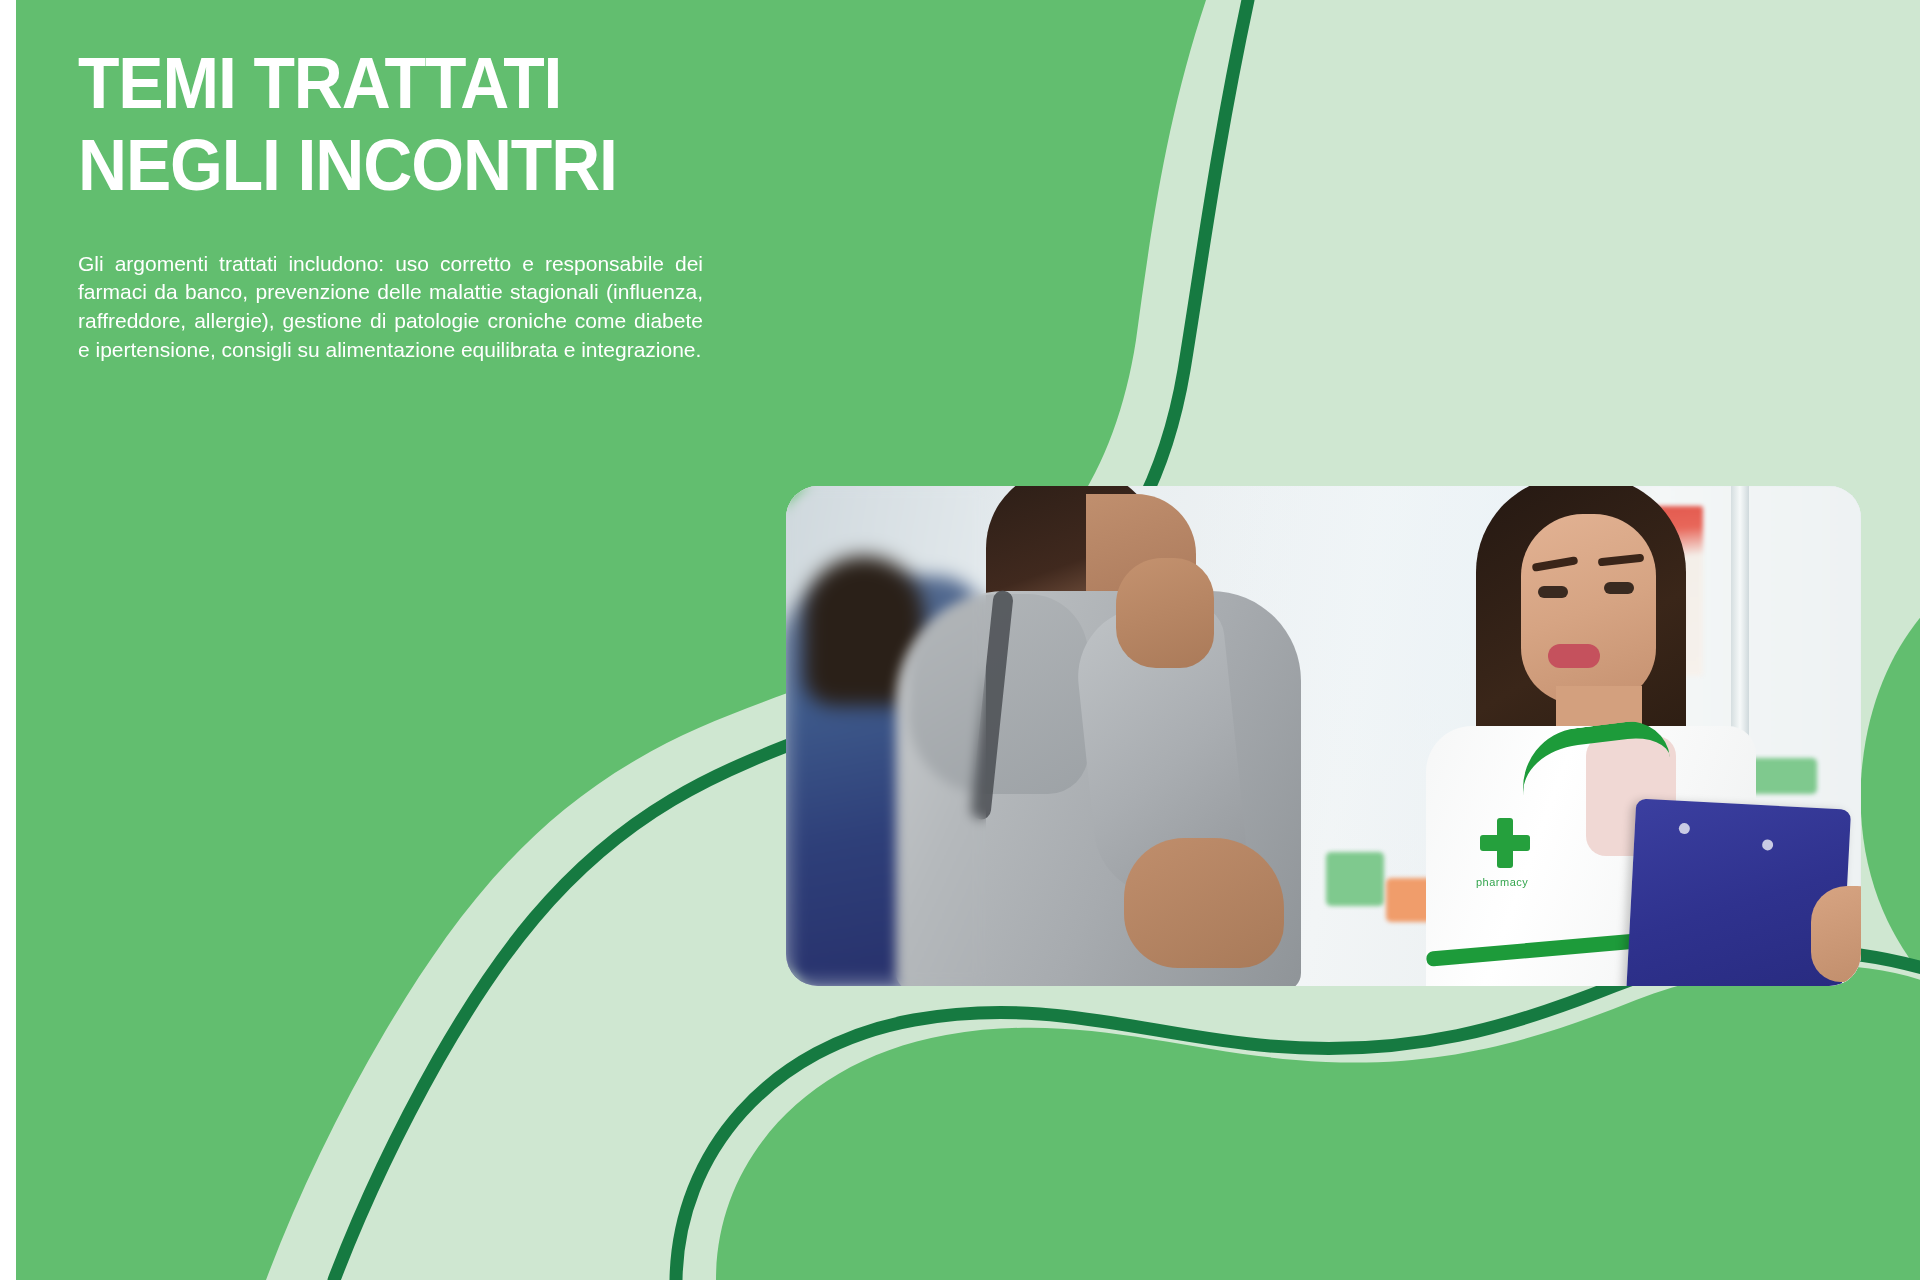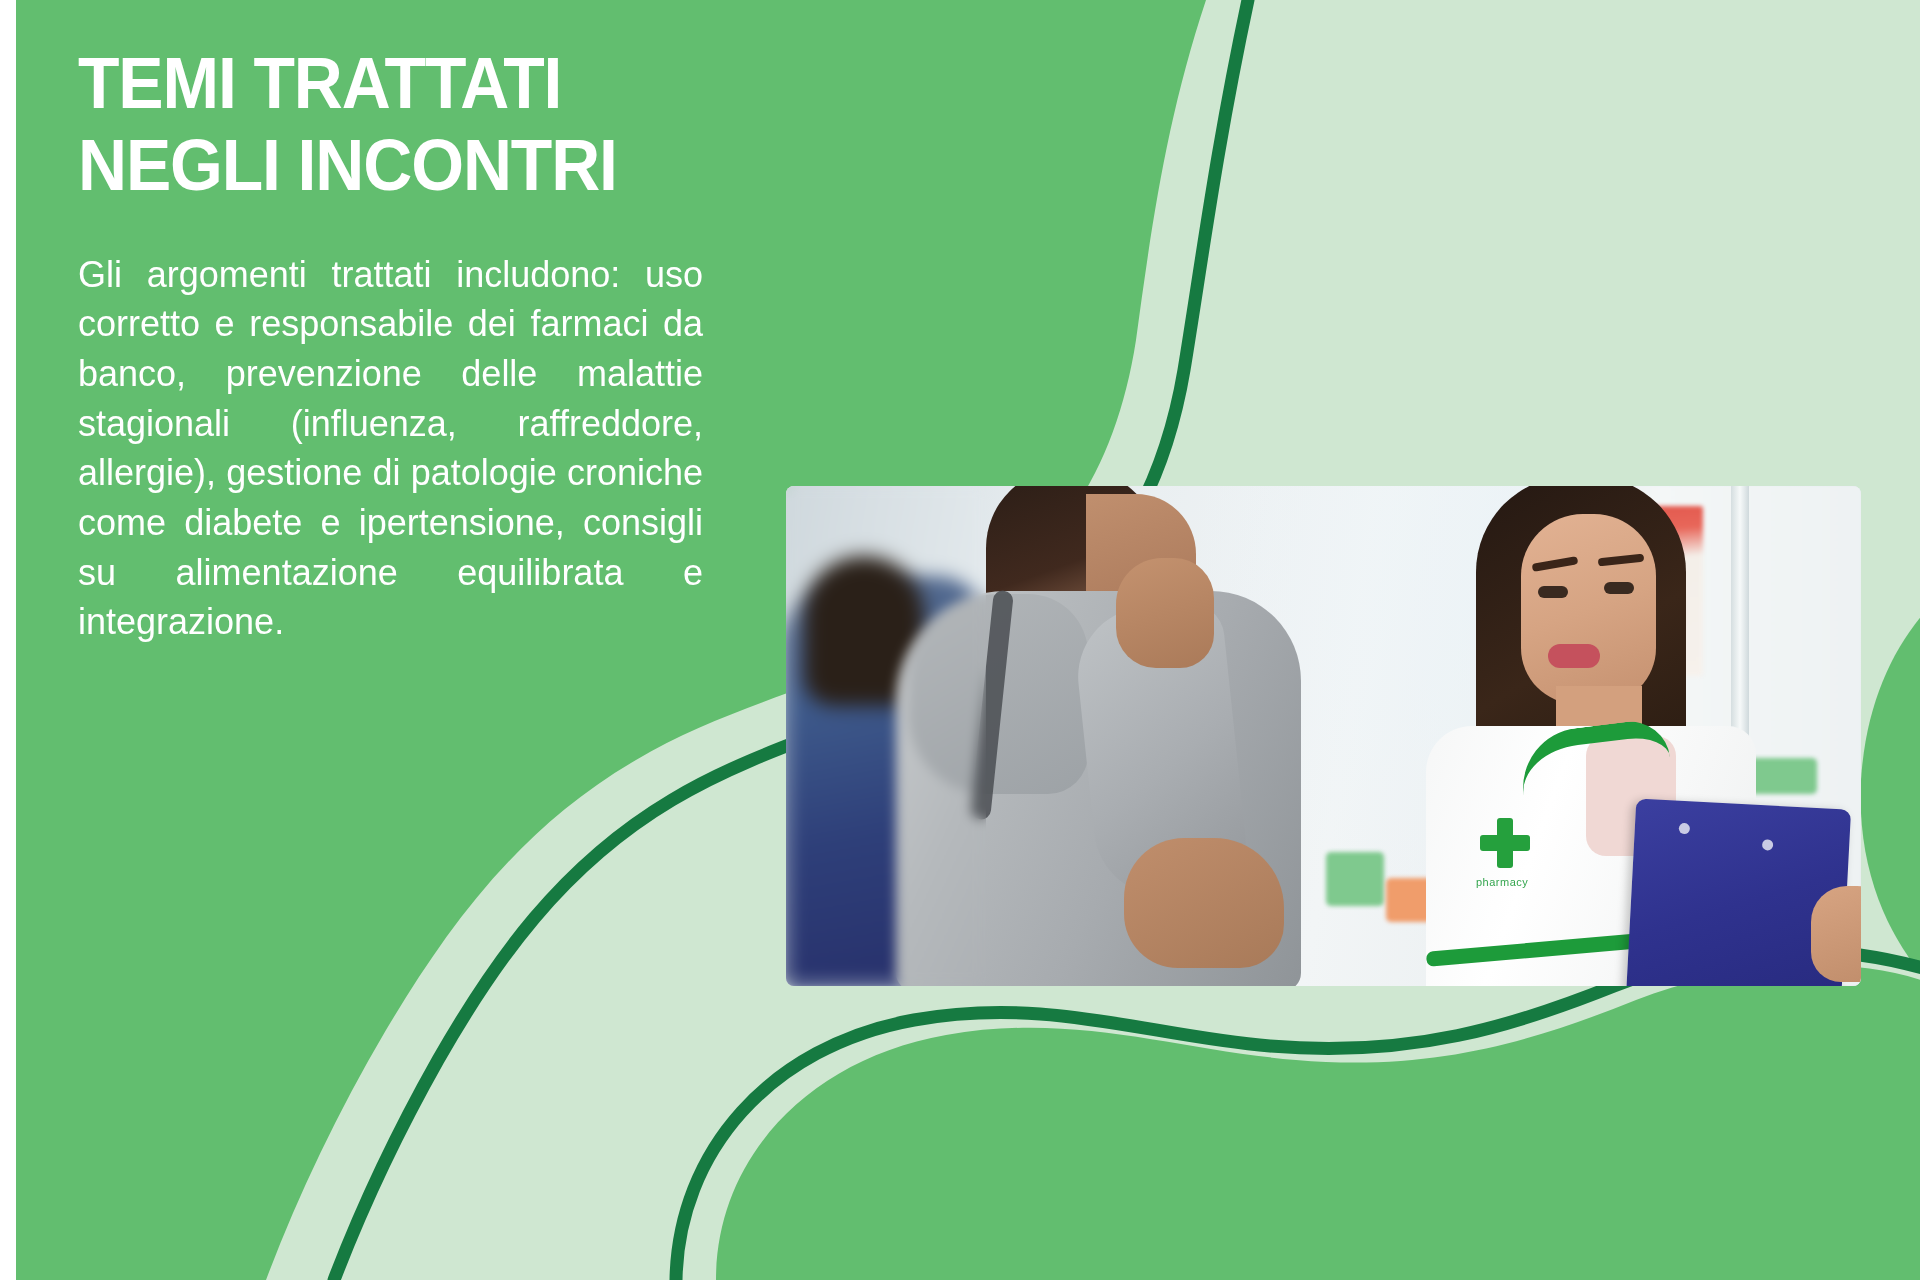--- a/index.html
+++ b/index.html
@@ -44,35 +44,35 @@
     transform-origin: left center;
     white-space: pre-line;
     text-transform: uppercase;
   }
   .body-copy {
     margin: 0;
     padding-top: 44px;
     color: #ffffff;
     font-family: "Liberation Sans", sans-serif;
     font-weight: 400;
-    font-size: 36px;
+    font-size: 21px;
     line-height: 1.38;
     text-align: justify;
     text-justify: inter-word;
     width: 625px;
   }
 
   
   .photo-card {
     position: absolute;
     left: 770px;
     top: 486px;
     width: 1075px;
     height: 500px;
-    border-radius: 8px;
+    border-radius: 32px;
     overflow: hidden;
     z-index: 6;
     background: #e8edf0;
   }
   .photo-inner {
     position: absolute;
     inset: 0;
     
     background:
       radial-gradient(circle at 76% 18%, rgba(236,244,248,0.95) 0%, rgba(236,244,248,0) 46%),

